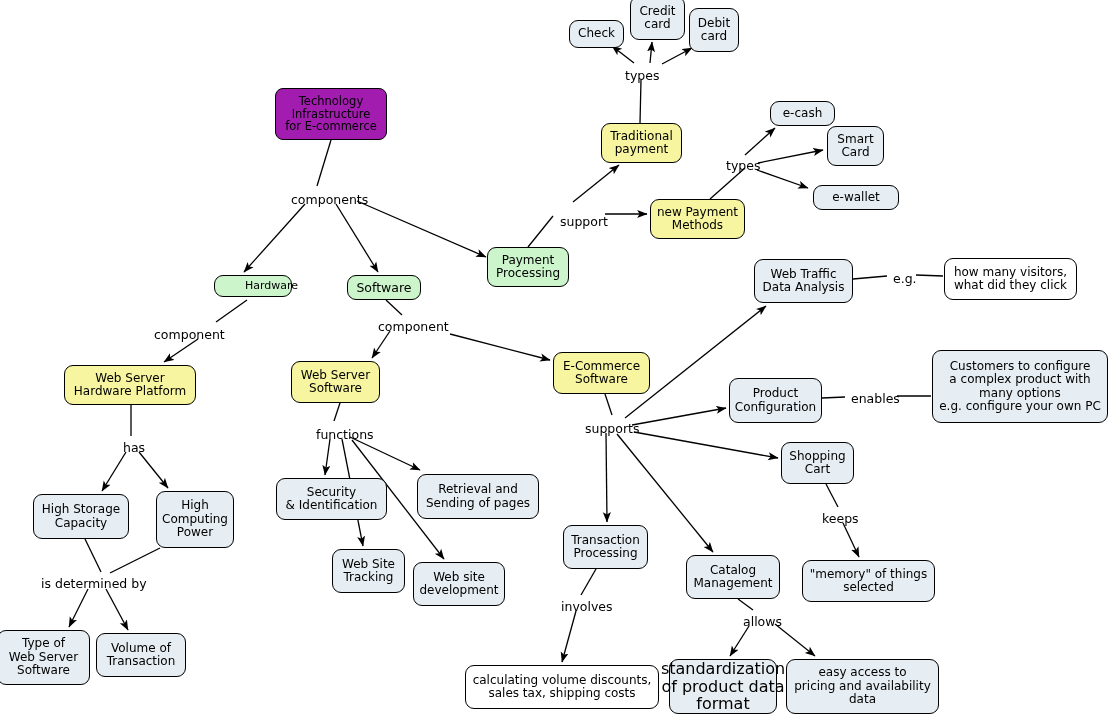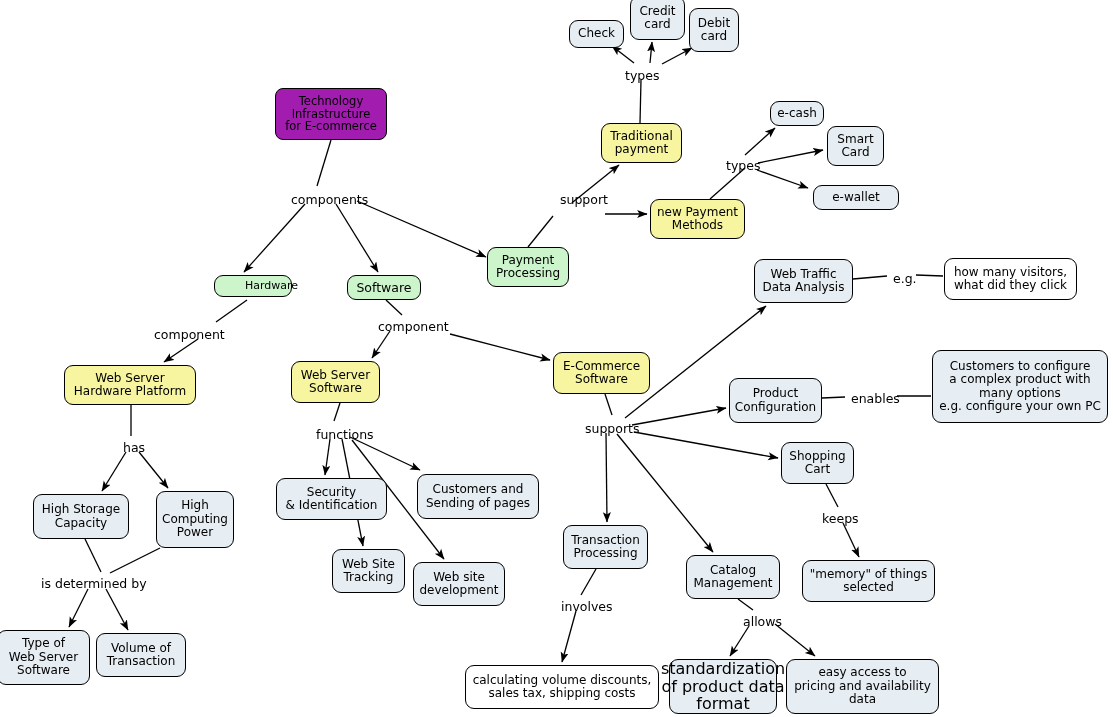--- a/index.html
+++ b/index.html
@@ -126,41 +126,41 @@
 Processing</div>
       <div class="node n-blue" style="left: 569px; top: 20px; width: 55px; height: 28px; font-size: 12px;">Check</div>
       <div class="node n-blue" style="left: 630px; top: -4px; width: 55px; height: 44px; font-size: 12px;">Credit
 card</div>
       <div class="node n-blue" style="left: 689px; top: 8px; width: 50px; height: 44px; font-size: 12px;">Debit
 card</div>
       <div class="node n-yellow" style="left: 601px; top: 123px; width: 81px; height: 40px; font-size: 12px;">Traditional
 payment</div>
       <div class="node n-yellow" style="left: 650px; top: 199px; width: 95px; height: 40px; font-size: 12px;">new Payment
 Methods</div>
-      <div class="node n-blue" style="left: 770px; top: 101px; width: 54px; height: 25px; font-size: 12px; border-radius: 9px;">e-cash</div>
+      <div class="node n-blue" style="left: 770px; top: 101px; width: 65px; height: 25px; font-size: 12px; border-radius: 9px;">e-cash</div>
       <div class="node n-blue" style="left: 827px; top: 126px; width: 57px; height: 40px; font-size: 12px;">Smart
 Card</div>
       <div class="node n-blue" style="left: 813px; top: 185px; width: 86px; height: 25px; font-size: 12px;">e-wallet</div>
       <div class="node n-yellow" style="left: 64px; top: 365px; width: 132px; height: 40px; font-size: 12px;">Web Server
 Hardware Platform</div>
       <div class="node n-blue" style="left: 33px; top: 494px; width: 96px; height: 45px; font-size: 12px;">High Storage
 Capacity</div>
       <div class="node n-blue" style="left: 156px; top: 491px; width: 78px; height: 57px; font-size: 12px;">High
 Computing
 Power</div>
       <div class="node n-blue" style="left: -3px; top: 630px; width: 93px; height: 55px; font-size: 12px;">Type of
 Web Server
 Software</div>
       <div class="node n-blue" style="left: 96px; top: 633px; width: 90px; height: 44px; font-size: 12px;">Volume of
 Transaction</div>
       <div class="node n-yellow" style="left: 291px; top: 361px; width: 89px; height: 42px; font-size: 12px;">Web Server
 Software</div>
       <div class="node n-blue" style="left: 276px; top: 478px; width: 111px; height: 42px; font-size: 12px;">Security
 &amp; Identification</div>
-      <div class="node n-blue" style="left: 417px; top: 474px; width: 122px; height: 45px; font-size: 12px;">Customers and
+      <div class="node n-blue" style="left: 417px; top: 474px; width: 122px; height: 45px; font-size: 12px;">Retrieval and
 Sending of pages</div>
       <div class="node n-blue" style="left: 332px; top: 549px; width: 73px; height: 44px; font-size: 12px;">Web Site
 Tracking</div>
       <div class="node n-blue" style="left: 413px; top: 562px; width: 92px; height: 44px; font-size: 12px;">Web site
 development</div>
       <div class="node n-yellow" style="left: 553px; top: 352px; width: 97px; height: 42px; font-size: 12px;">E-Commerce
 Software</div>
       <div class="node n-blue" style="left: 754px; top: 259px; width: 99px; height: 44px; font-size: 12px;">Web Traffic
 Data Analysis</div>
       <div class="node n-white" style="left: 944px; top: 258px; width: 133px; height: 42px; font-size: 12px;">how many visitors,
@@ -184,21 +184,21 @@
       <div class="node n-blue" style="left: 669px; top: 659px; width: 108px; height: 55px; font-size: 16px;">standardization
 of product data
 format</div>
       <div class="node n-blue" style="left: 786px; top: 659px; width: 153px; height: 55px; font-size: 12px;">easy access to
 pricing and availability
 data</div>
     </div>
   <div id="labels-group">
       <div class="elabel" style="left: 291px; top: 194px; font-size: 12.5px;">components</div>
       <div class="elabel" style="left: 625px; top: 70px; font-size: 12.5px;">types</div>
-      <div class="elabel" style="left: 560px; top: 194px; font-size: 12.5px;">support</div>
+      <div class="elabel" style="left: 560px; top: 216px; font-size: 12.5px;">support</div>
       <div class="elabel" style="left: 726px; top: 160px; font-size: 12.5px;">types</div>
       <div class="elabel" style="left: 154px; top: 329px; font-size: 12.5px;">component</div>
       <div class="elabel" style="left: 378px; top: 321px; font-size: 12.5px;">component</div>
       <div class="elabel" style="left: 123px; top: 442px; font-size: 12.5px;">has</div>
       <div class="elabel" style="left: 41px; top: 578px; font-size: 12.5px;">is determined by</div>
       <div class="elabel" style="left: 316px; top: 429px; font-size: 12.5px;">functions</div>
       <div class="elabel" style="left: 585px; top: 423px; font-size: 12.5px;">supports</div>
       <div class="elabel" style="left: 893px; top: 273px; font-size: 12.5px;">e.g.</div>
       <div class="elabel" style="left: 851px; top: 393px; font-size: 12.5px;">enables</div>
       <div class="elabel" style="left: 822px; top: 513px; font-size: 12.5px;">keeps</div>

